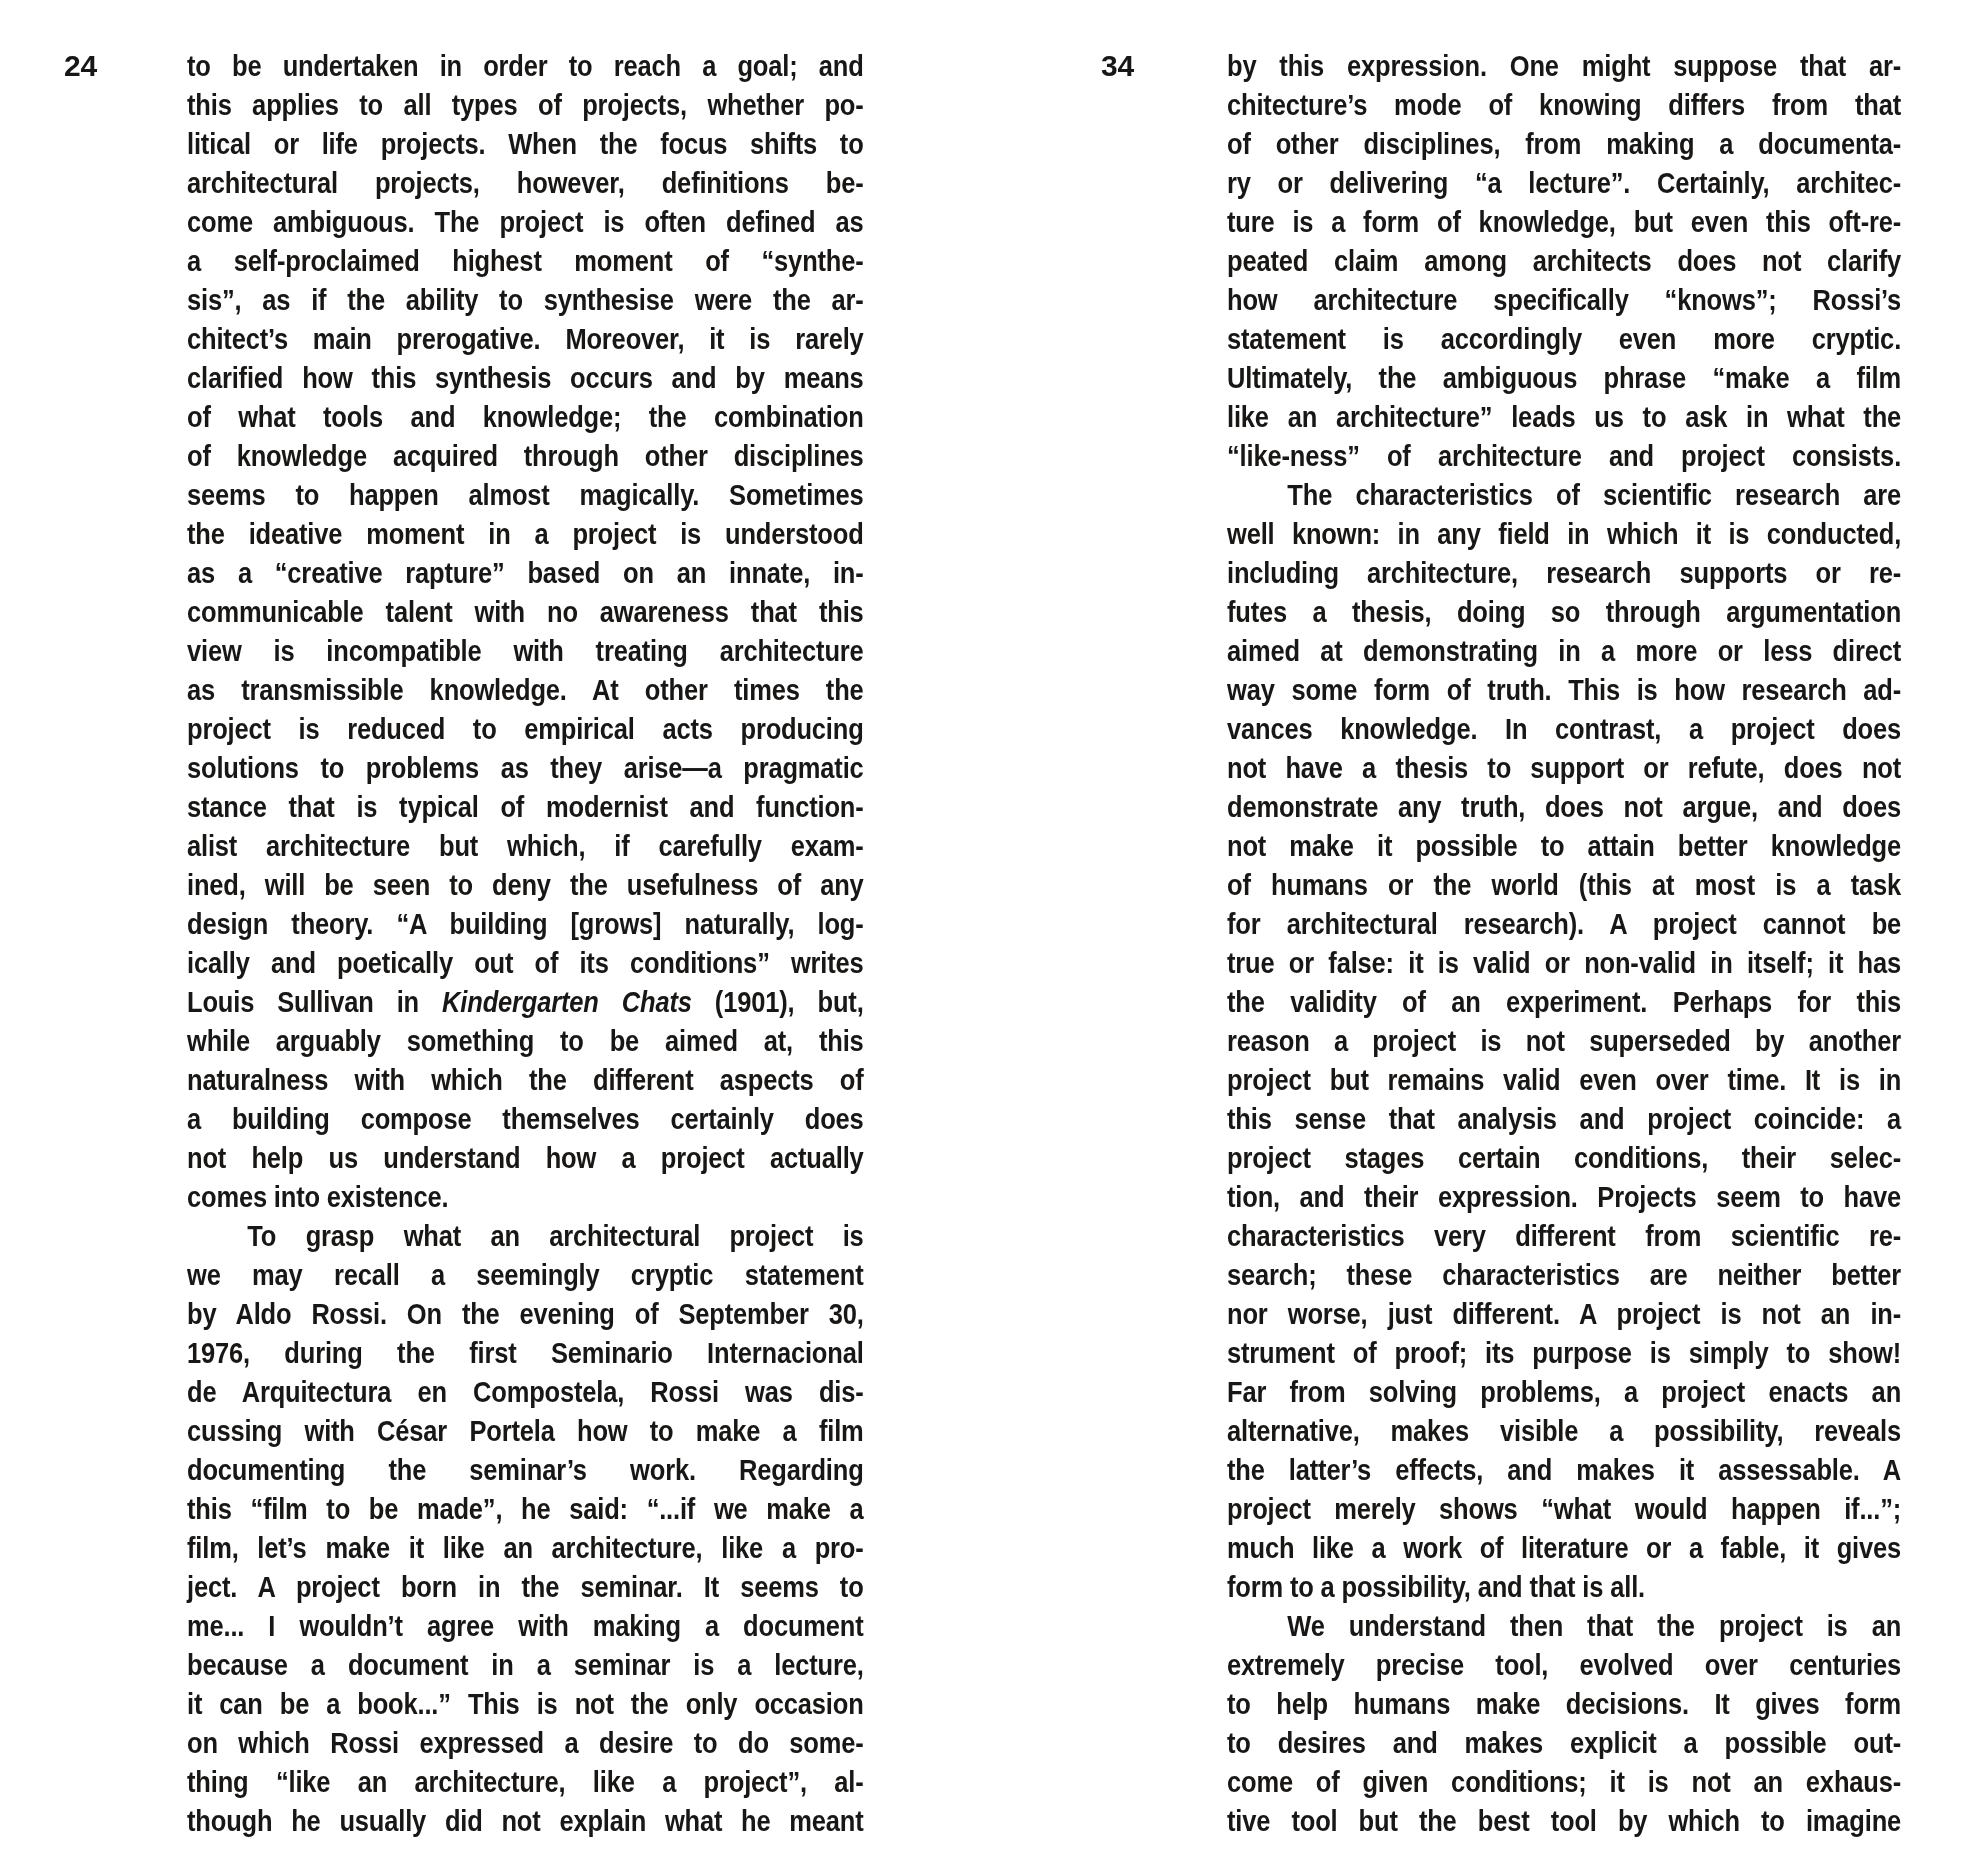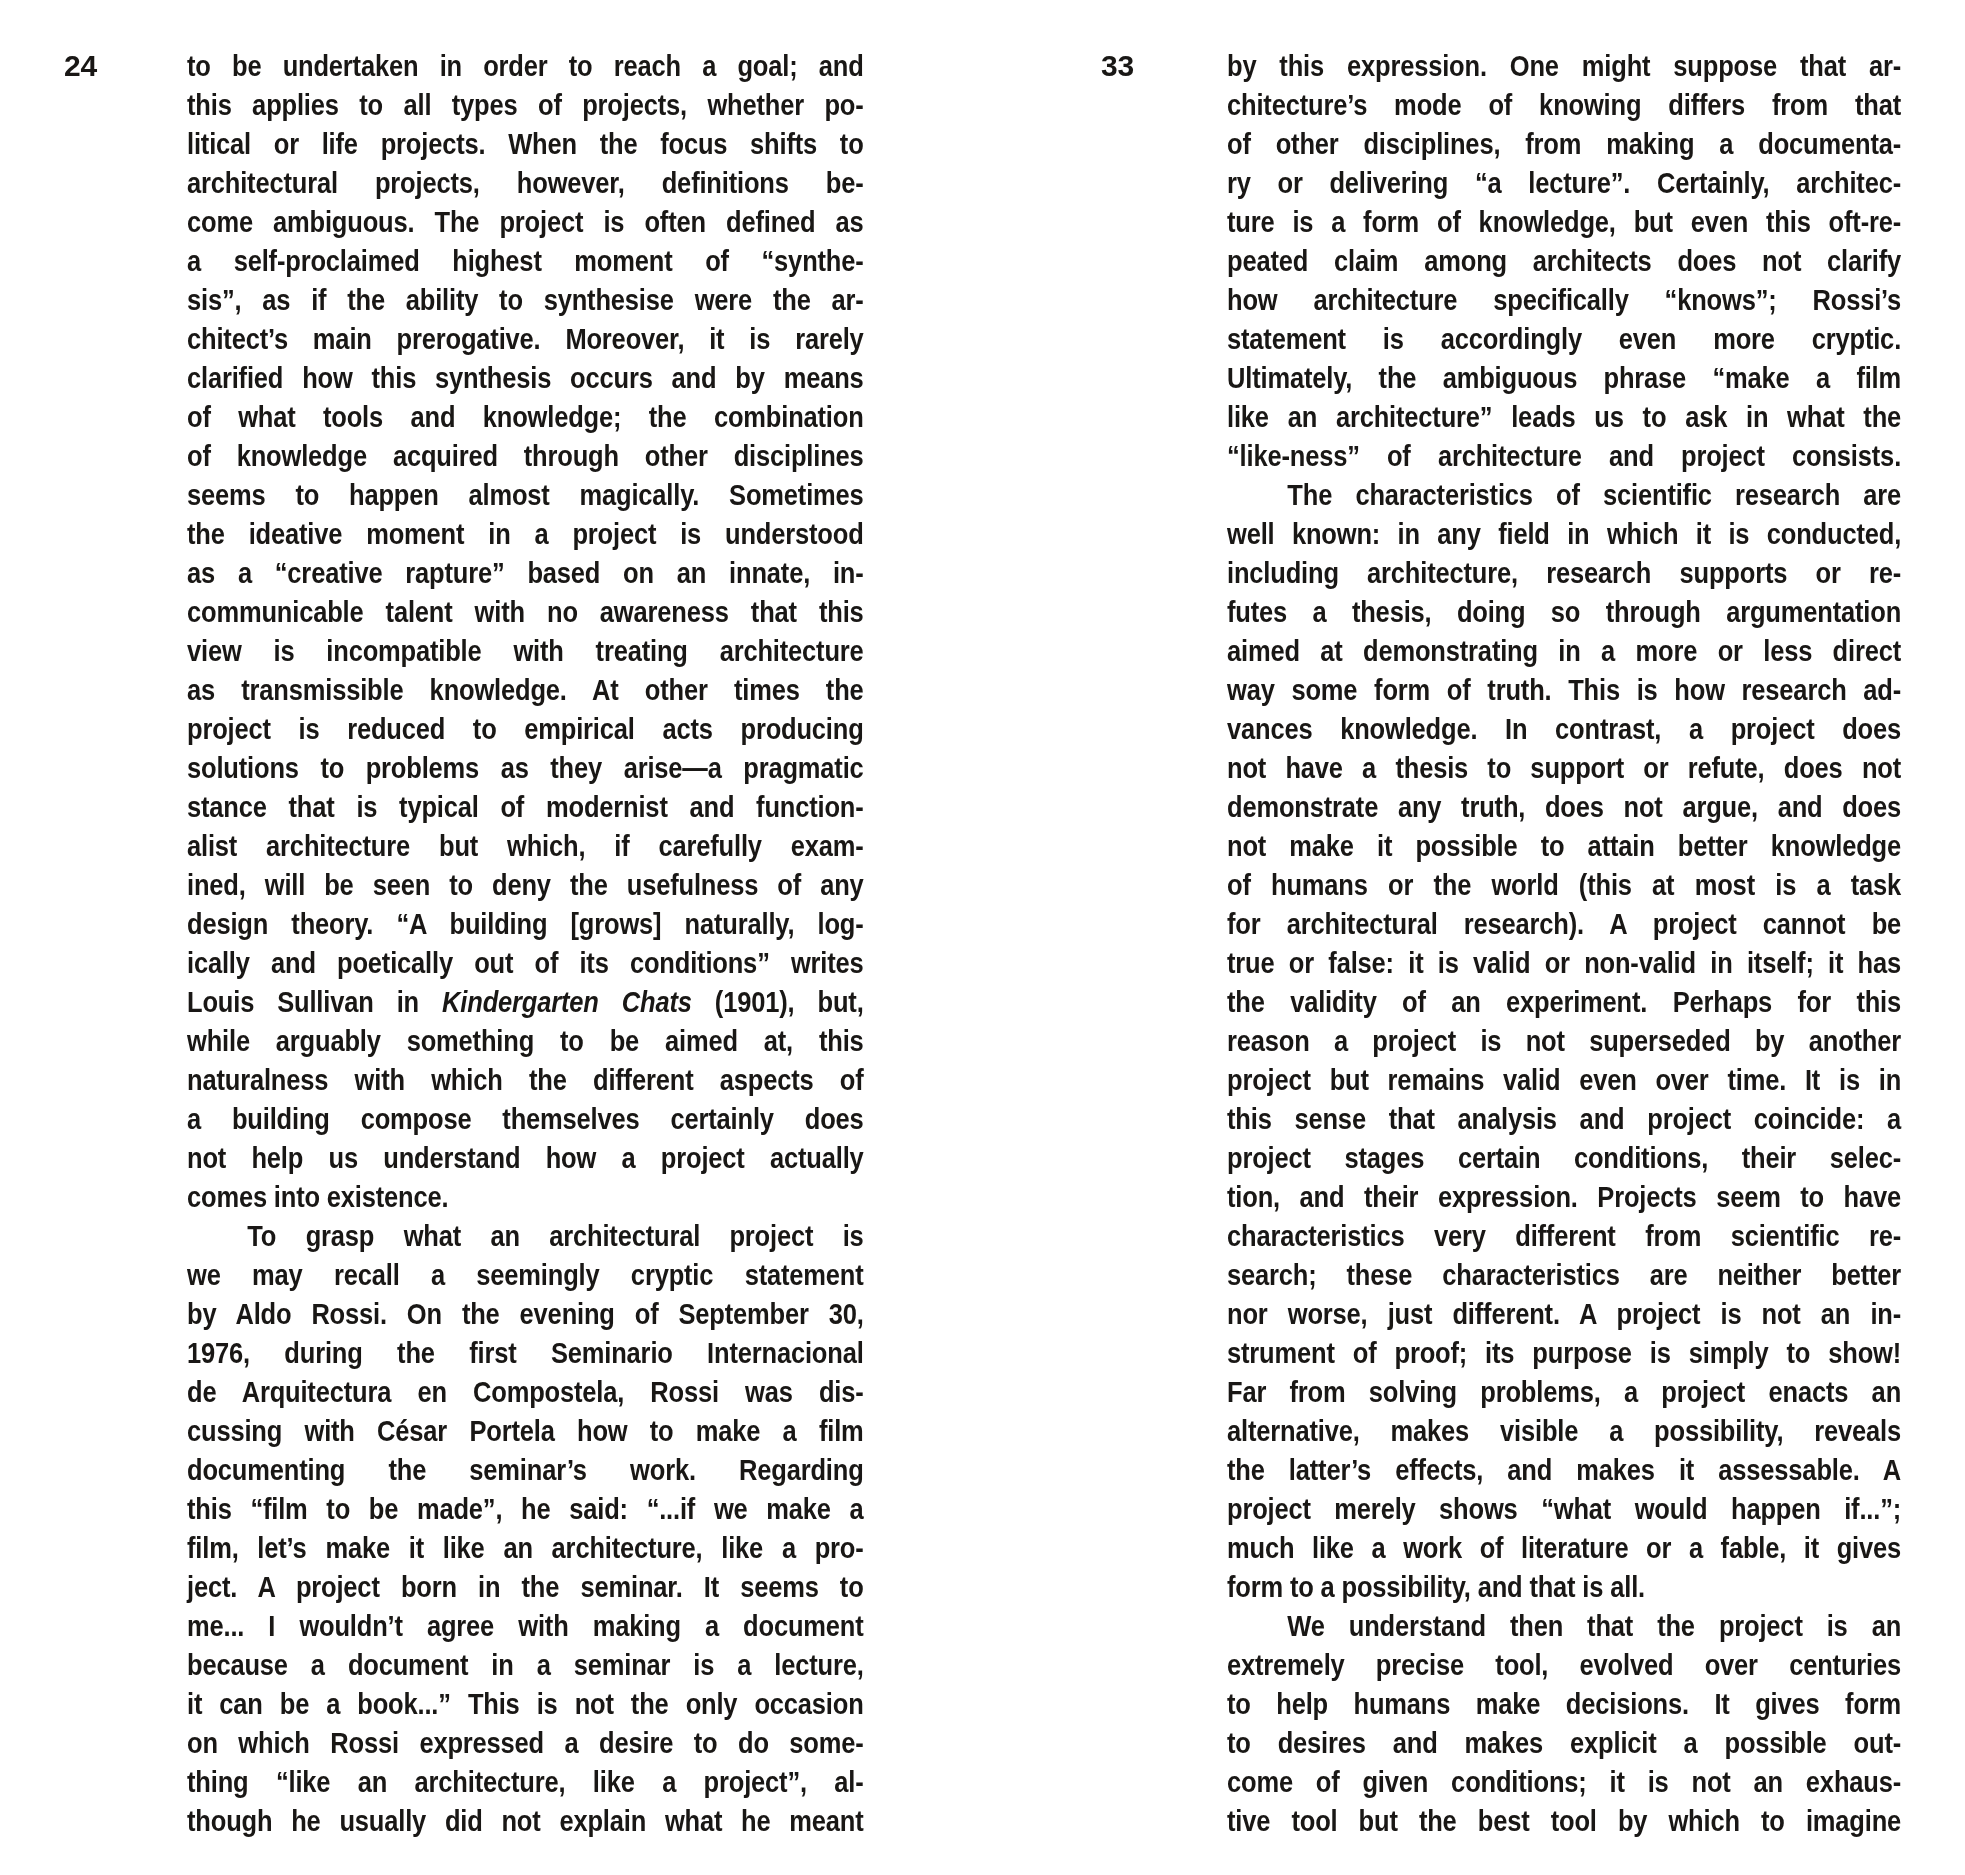--- a/index.html
+++ b/index.html
@@ -98,21 +98,21 @@
       <div class="line"><span>film, let’s make it like an architecture, like a pro-</span></div>
       <div class="line"><span>ject. A project born in the seminar. It seems to</span></div>
       <div class="line"><span>me... I wouldn’t agree with making a document</span></div>
       <div class="line"><span>because a document in a seminar is a lecture,</span></div>
       <div class="line"><span>it can be a book...” This is not the only occasion</span></div>
       <div class="line"><span>on which Rossi expressed a desire to do some-</span></div>
       <div class="line"><span>thing “like an architecture, like a project”, al-</span></div>
       <div class="line"><span>though he usually did not explain what he meant</span></div>
     </div>
 
-  <div class="pagenum right">33</div>
+  <div class="pagenum right">34</div>
 
   <div class="col right">
       <div class="line"><span>by this expression. One might suppose that ar-</span></div>
       <div class="line"><span>chitecture’s mode of knowing differs from that</span></div>
       <div class="line"><span>of other disciplines, from making a documenta-</span></div>
       <div class="line"><span>ry or delivering “a lecture”. Certainly, architec-</span></div>
       <div class="line"><span>ture is a form of knowledge, but even this oft-re-</span></div>
       <div class="line"><span>peated claim among architects does not clarify</span></div>
       <div class="line"><span>how architecture specifically “knows”; Rossi’s</span></div>
       <div class="line"><span>statement is accordingly even more cryptic.</span></div>

